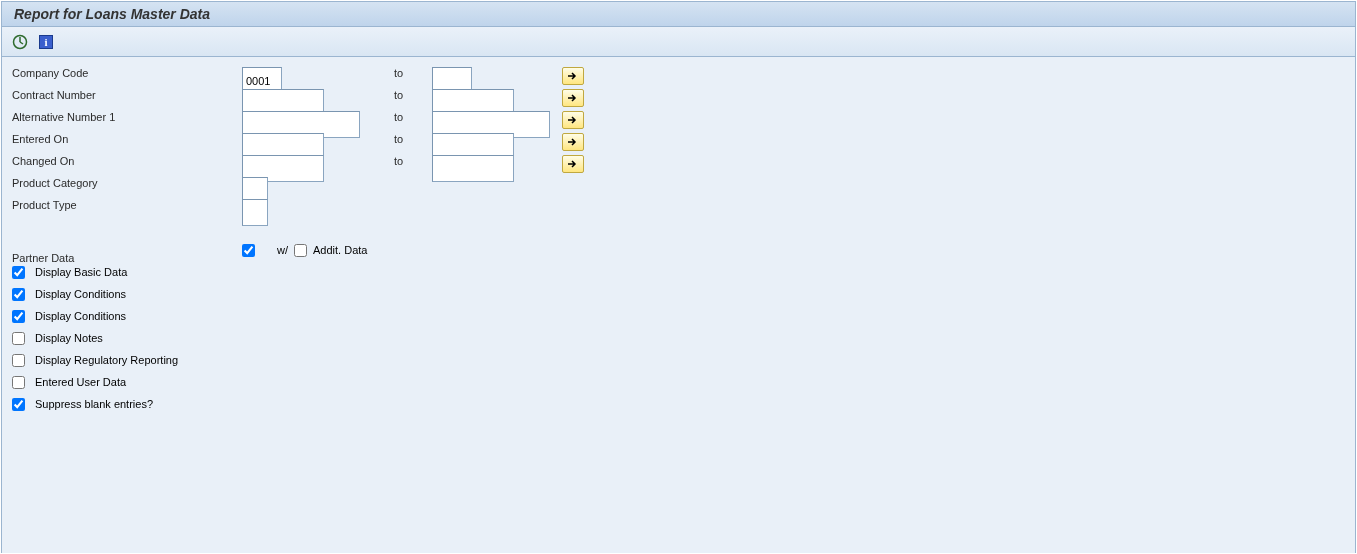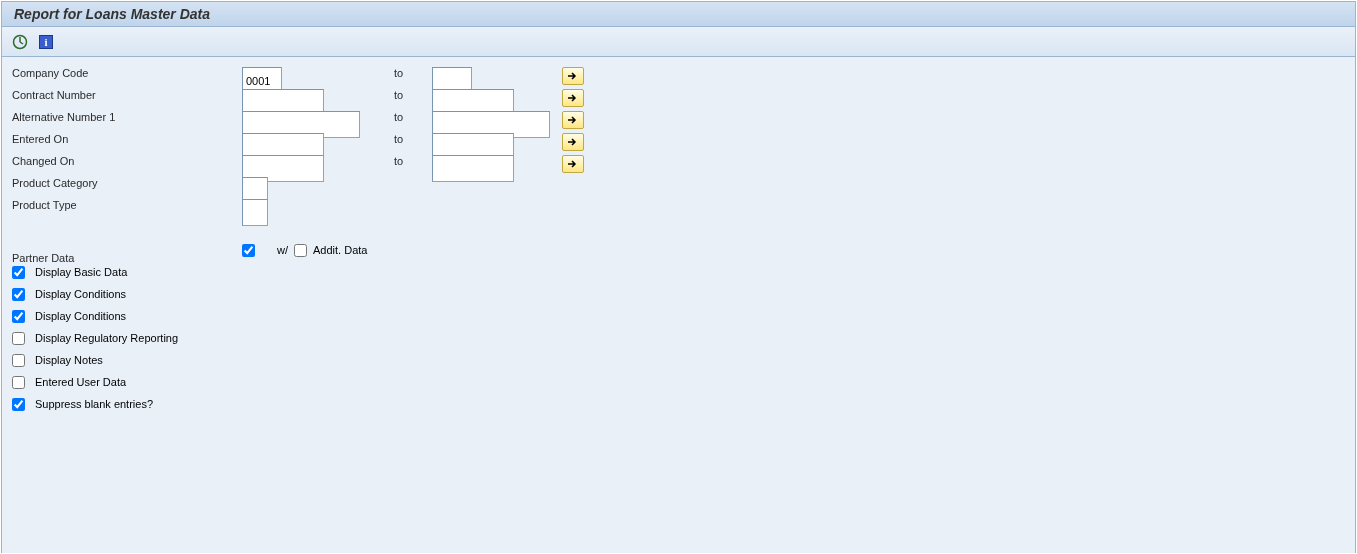--- a/index.html
+++ b/index.html
@@ -243,25 +243,25 @@
     <div class="checkbox-row">
       <input type="checkbox" checked="" style="">
       <span>Display Conditions</span>
     </div>
     <div class="checkbox-row">
       <input type="checkbox" checked="" style="">
       <span>Display Conditions</span>
     </div>
     <div class="checkbox-row">
       <input type="checkbox" style="">
+      <span>Display Notes</span>
+    </div>
+    <div class="checkbox-row">
+      <input type="checkbox" style="">
       <span>Display Regulatory Reporting</span>
-    </div>
-    <div class="checkbox-row">
-      <input type="checkbox" style="">
-      <span>Display Notes</span>
     </div>
     <div class="checkbox-row">
       <input type="checkbox" style="">
       <span>Entered User Data</span>
     </div>
     <div class="checkbox-row">
       <input type="checkbox" checked="" style="">
       <span>Suppress blank entries?</span>
     </div>
 

